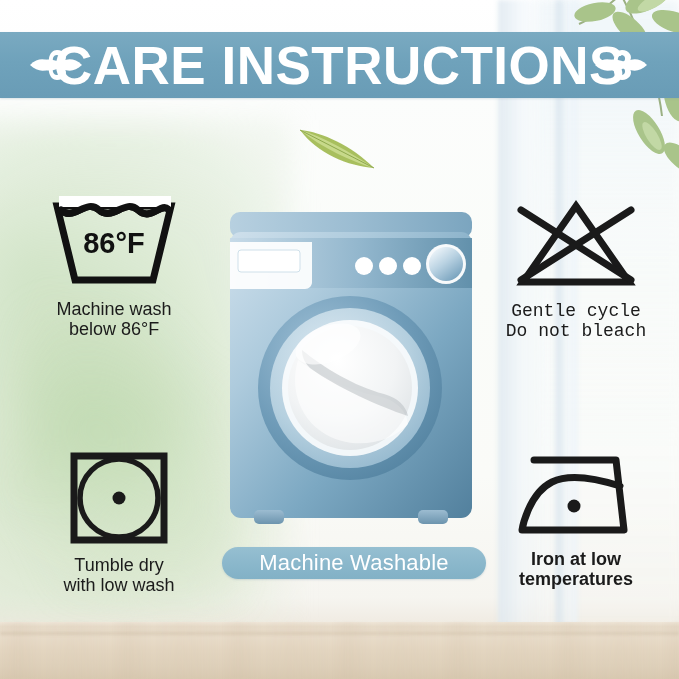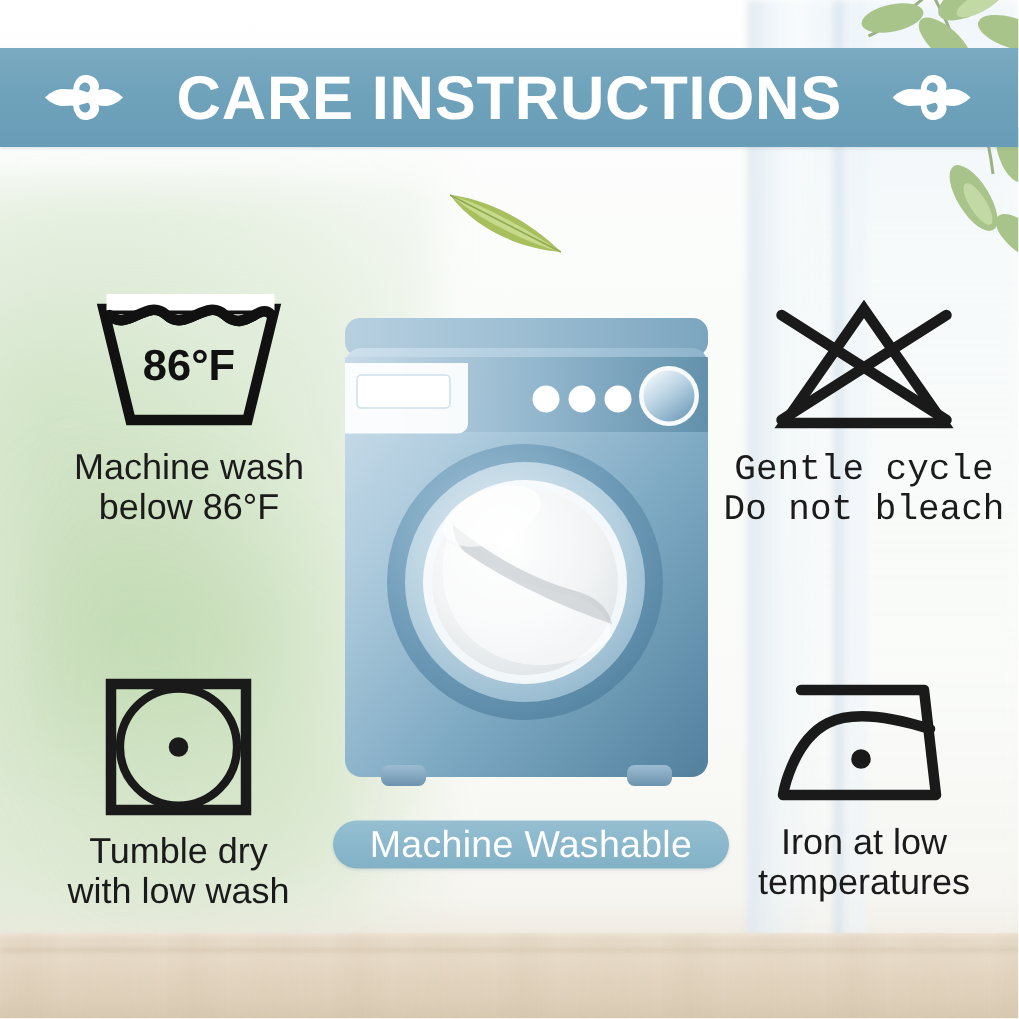--- a/index.html
+++ b/index.html
@@ -128,58 +128,58 @@
     box-shadow: 0 1px 2px rgba(120,150,168,0.25);
   }
   .banner-title {
     position: absolute;
     left: 0; top: 32px;
     width: 679px; height: 66px;
     display: flex;
     align-items: center;
     justify-content: center;
     color: #ffffff;
-    font-size: 41px;
+    font-size: 53px;
     font-weight: bold;
     letter-spacing: 0.5px;
     line-height: 1;
   }
   .fleur { position: absolute; top: 47px; width: 60px; height: 36px; }
   .fleur-left { left: 27px; }
   .fleur-right { left: 592px; }
 
   
   .care-item { position: absolute; text-align: center; }
   .care-icon { display: block; margin: 0 auto; }
   .care-label {
-    font-size: 24px;
+    font-size: 18px;
     color: #1b1b1b;
     line-height: 1.12;
     margin-top: 7px;
     white-space: pre-line;
   }
 
-  .item-wash   { left: 15px;   top: 196px; width: 222px; text-align: center; }
+  .item-wash   { left: 3px;   top: 196px; width: 222px; text-align: center; }
   .item-bleach { left: 478px; top: 196px; width: 196px; font-family: Liberation Mono, monospace; }
   .item-dry    { left: 8px;   top: 448px; width: 222px; }
-  .item-iron   { left: 478px; top: 448px; width: 196px; }
+  .item-iron   { left: 478px; top: 448px; width: 196px; font-weight: bold; }
 
   .item-bleach .care-label,
   .item-iron .care-label { margin-top: 9px; }
 
   
   .machine { position: absolute; left: 228px; top: 210px; width: 246px; height: 320px; }
   .badge {
     position: absolute;
     left: 222px; top: 547px;
     width: 264px; height: 32px;
     border-radius: 16px;
     background: linear-gradient(to bottom, #96bfd1 0%, #8ab7cb 55%, #82b1c6 100%);
     color: #ffffff;
-    font-size: 25px;
+    font-size: 22px;
     display: flex;
     align-items: center;
     justify-content: center;
     letter-spacing: 0.2px;
     box-shadow: 0 1px 2px rgba(130,160,175,0.3);
   }
 </style>
 </head>
 <body>
 

